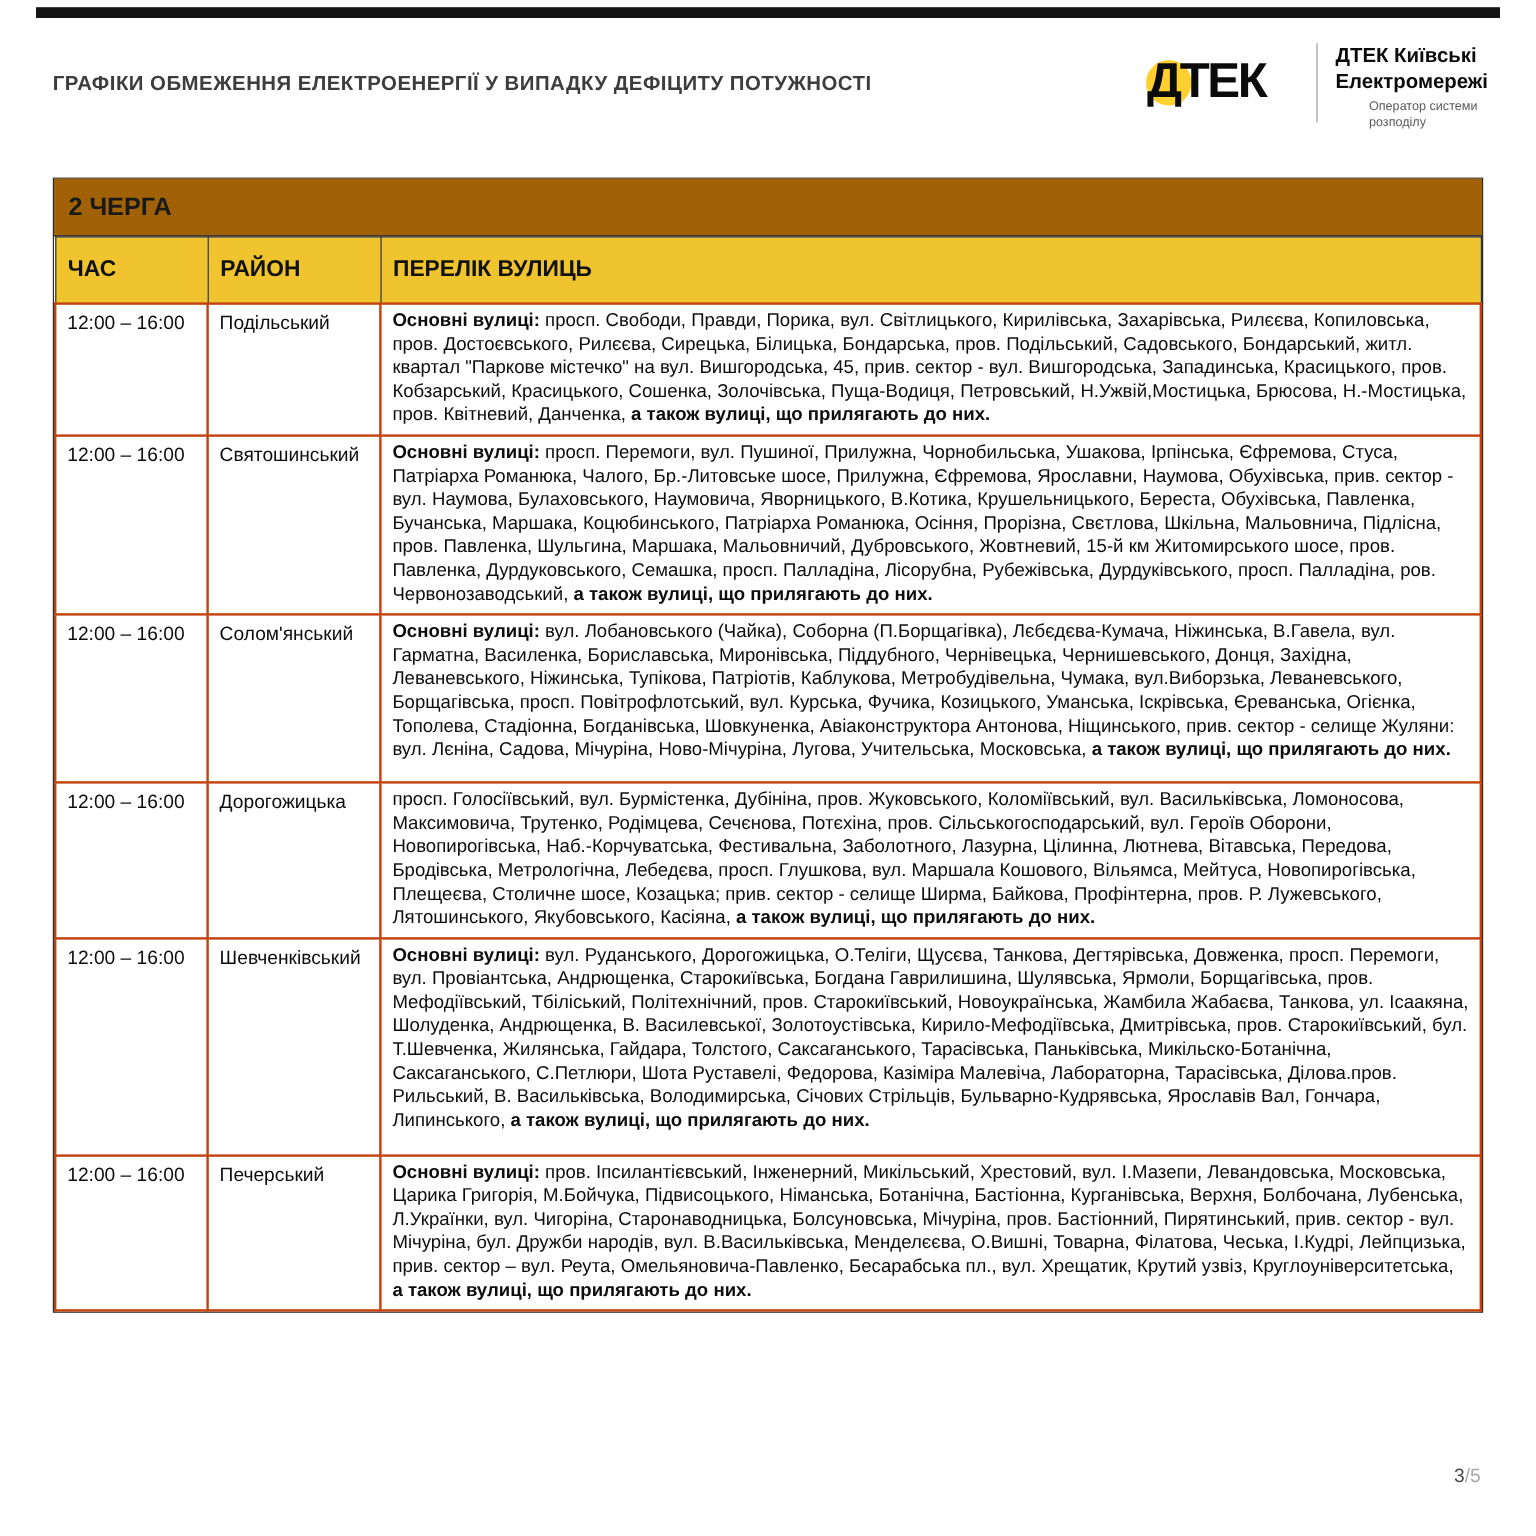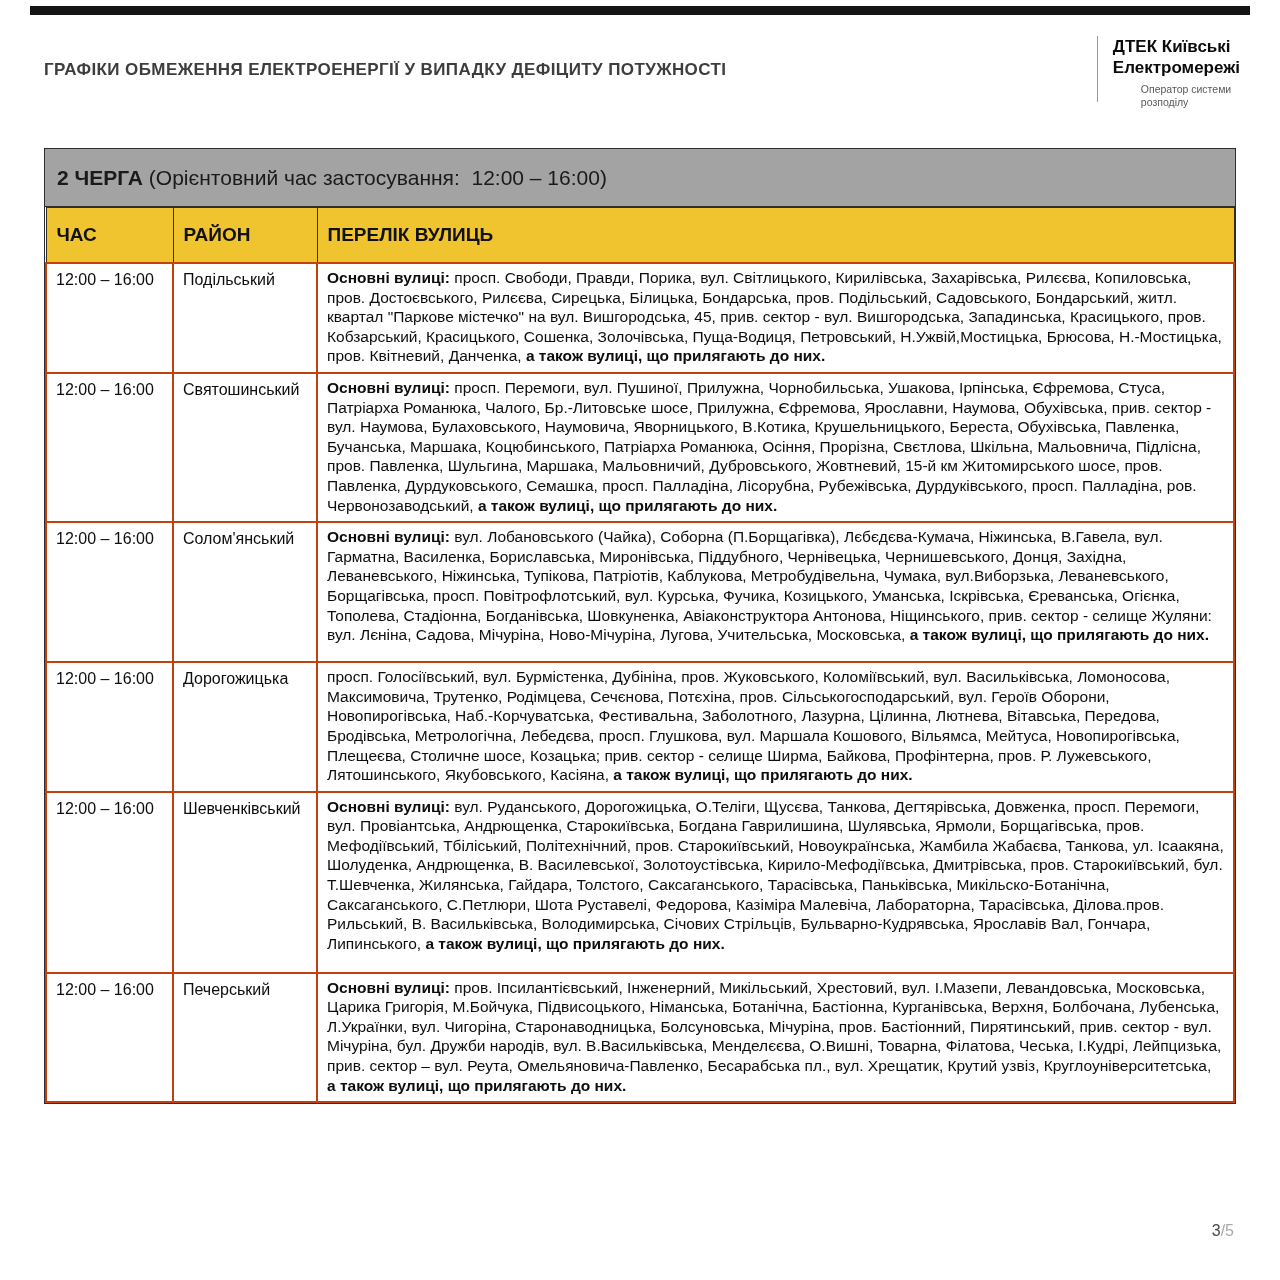--- a/index.html
+++ b/index.html
@@ -38,21 +38,21 @@
   .logo-text{ padding-top:2px; }
   .logo-company{ font-size:17px; font-weight:700; line-height:21px; color:#0b0b0b; }
   .logo-sub{ font-size:10.5px; line-height:13px; color:#5a5a5a; margin-top:5px;margin-left:28px; }
 
   
   .sched{
     position:absolute; left:44px; top:148px; width:1192px;
     border:1px solid #2e2e2e;
   }
   .queue-bar{
-    background:#a3a3a3; height:58px; display:flex; align-items:center;
+    background:#a16207; height:48px; display:flex; align-items:center;
     padding:0 12px; font-size:21px; color:#1a1a1a;
     border-bottom:1px solid #2e2e2e; white-space:pre;
   }
   .queue-bar b{ font-weight:700; }
   table{ border-collapse:collapse; width:100%; table-layout:fixed; }
   col.c-time{ width:127px; } col.c-district{ width:144px; }
   th{
     background:#EFC42F; text-align:left; font-size:19px; font-weight:700;
     padding:16px 10px; height:43px; border:1px solid #2e2e2e; color:#111;
   }
@@ -76,33 +76,37 @@
   .page-num .tot{ color:#a9a9a9; }
 </style>
 </head>
 <body>
 
 <div class="top-bar"></div>
 
 <div class="doc-title">ГРАФІКИ ОБМЕЖЕННЯ ЕЛЕКТРОЕНЕРГІЇ У ВИПАДКУ ДЕФІЦИТУ ПОТУЖНОСТІ</div>
 
 <div class="logo-block">
+  <div class="logo-mark">
+    <span class="logo-circle"></span>
+    <span class="logo-word">ДТЕК</span>
+  </div>
   <div class="logo-divider"></div>
   <div class="logo-text">
     <div class="logo-company">ДТЕК Київські</div>
     <div class="logo-company">Електромережі</div>
     <div class="logo-sub">
       <div>Оператор системи</div>
       <div>розподілу</div>
     </div>
   </div>
 </div>
 
 <div class="sched">
-  <div class="queue-bar"><b>2 ЧЕРГА</b><span> (Орієнтовний час застосування:  12:00 – 16:00)</span></div>
+  <div class="queue-bar"><b>2 ЧЕРГА</b></div>
   <table>
     <colgroup>
         <col class="c-time">
         <col class="c-district">
         <col>
       </colgroup>
     <thead>
       <tr>
         <th>ЧАС</th>
         <th>РАЙОН</th>

